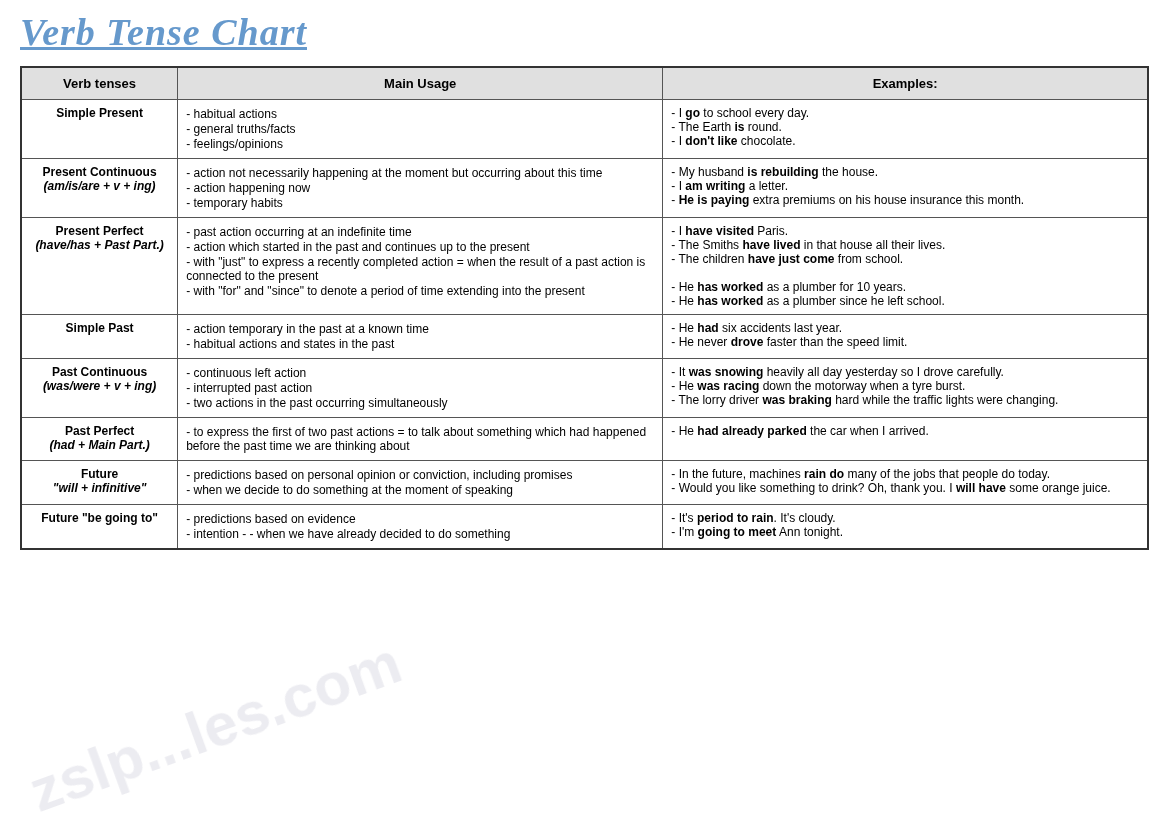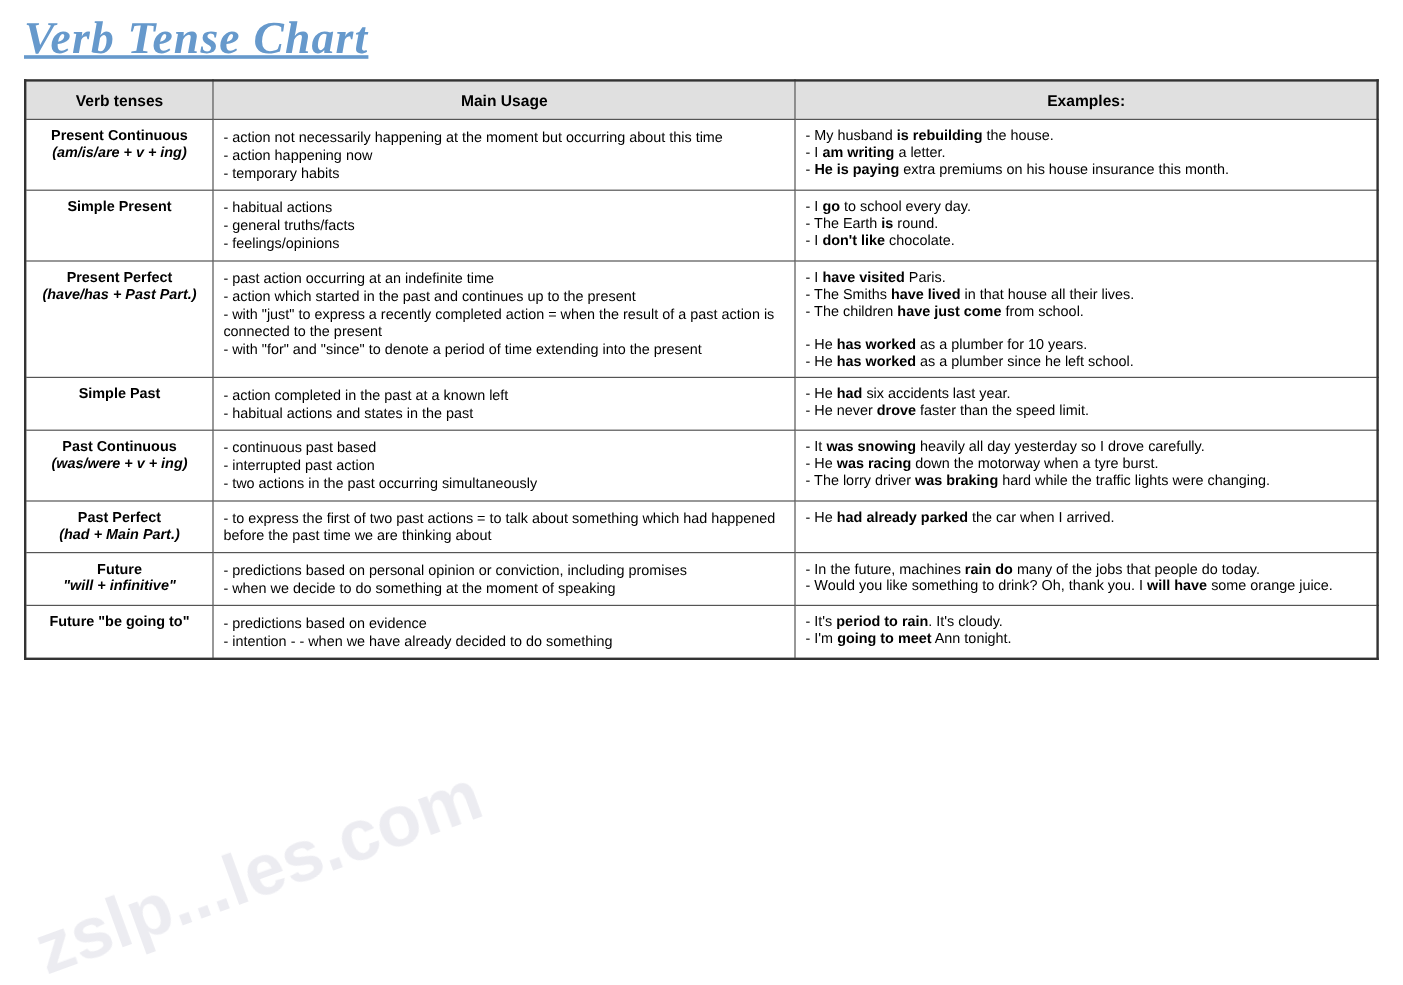--- a/index.html
+++ b/index.html
@@ -74,59 +74,59 @@
 <table class="chart-table">
   <thead>
     <tr>
       <th class="col-tense">Verb tenses</th>
       <th class="col-usage">Main Usage</th>
       <th class="col-examples">Examples:</th>
     </tr>
   </thead>
   <tbody id="table-body">
   <tr>
+        <td class="col-tense">Simple Present</td>
+        <td class="col-usage">
+          <p class="usage-line">- habitual actions</p>
+          <p class="usage-line">- general truths/facts</p>
+          <p class="usage-line">- feelings/opinions</p>
+        </td>
+        <td class="col-examples">- I <b>go</b> to school every day.<br>- The Earth <b>is</b> round.<br>- I <b>don't like</b> chocolate.</td>
+      </tr>
+      <tr>
         <td class="col-tense">Present Continuous<br><em>(am/is/are + v + ing)</em></td>
         <td class="col-usage">
           <p class="usage-line">- action not necessarily happening at the moment but occurring about this time</p>
           <p class="usage-line">- action happening now</p>
           <p class="usage-line">- temporary habits</p>
         </td>
         <td class="col-examples">- My husband <b>is rebuilding</b> the house.<br>- I <b>am writing</b> a letter.<br>- <b>He is paying</b> extra premiums on his house insurance this month.</td>
-      </tr>
-      <tr>
-        <td class="col-tense">Simple Present</td>
-        <td class="col-usage">
-          <p class="usage-line">- habitual actions</p>
-          <p class="usage-line">- general truths/facts</p>
-          <p class="usage-line">- feelings/opinions</p>
-        </td>
-        <td class="col-examples">- I <b>go</b> to school every day.<br>- The Earth <b>is</b> round.<br>- I <b>don't like</b> chocolate.</td>
       </tr>
       <tr>
         <td class="col-tense">Present Perfect<br><em>(have/has + Past Part.)</em></td>
         <td class="col-usage">
           <p class="usage-line">- past action occurring at an indefinite time</p>
           <p class="usage-line">- action which started in the past and continues up to the present</p>
           <p class="usage-line">- with "just" to express a recently completed action = when the result of a past action is connected to the present</p>
           <p class="usage-line">- with "for" and "since" to denote a period of time extending into the present</p>
         </td>
         <td class="col-examples">- I <b>have visited</b> Paris.<br>- The Smiths <b>have lived</b> in that house all their lives.<br>- The children <b>have just come</b> from school.<br><br>- He <b>has worked</b> as a plumber for 10 years.<br>- He <b>has worked</b> as a plumber since he left school.</td>
       </tr>
       <tr>
         <td class="col-tense">Simple Past</td>
         <td class="col-usage">
-          <p class="usage-line">- action completed in the past at a known left</p>
+          <p class="usage-line">- action temporary in the past at a known time</p>
           <p class="usage-line">- habitual actions and states in the past</p>
         </td>
         <td class="col-examples">- He <b>had</b> six accidents last year.<br>- He never <b>drove</b> faster than the speed limit.</td>
       </tr>
       <tr>
         <td class="col-tense">Past Continuous<br><em>(was/were + v + ing)</em></td>
         <td class="col-usage">
-          <p class="usage-line">- continuous past based</p>
+          <p class="usage-line">- continuous left action</p>
           <p class="usage-line">- interrupted past action</p>
           <p class="usage-line">- two actions in the past occurring simultaneously</p>
         </td>
         <td class="col-examples">- It <b>was snowing</b> heavily all day yesterday so I drove carefully.<br>- He <b>was racing</b> down the motorway when a tyre burst.<br>- The lorry driver <b>was braking</b> hard while the traffic lights were changing.</td>
       </tr>
       <tr>
         <td class="col-tense">Past Perfect<br><em>(had + Main Part.)</em></td>
         <td class="col-usage">
           <p class="usage-line">- to express the first of two past actions = to talk about something which had happened before the past time we are thinking about</p>
         </td>

